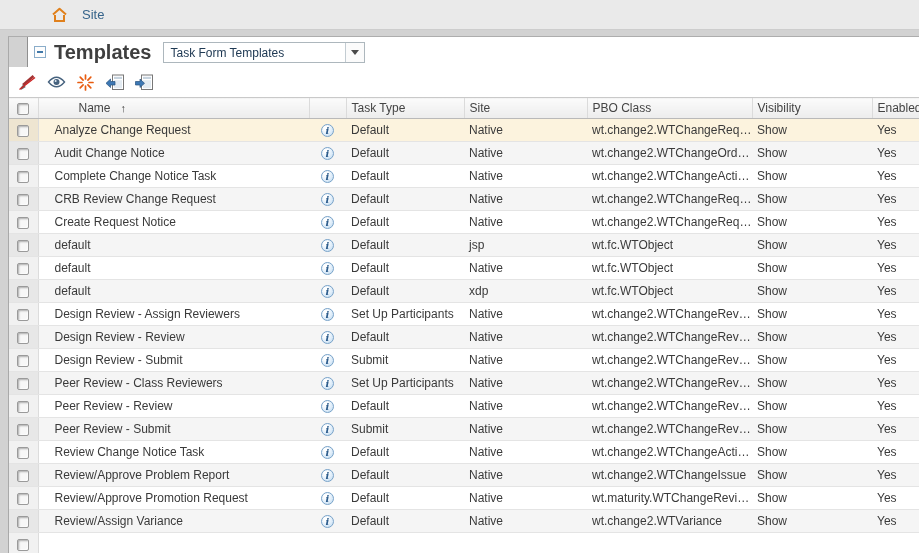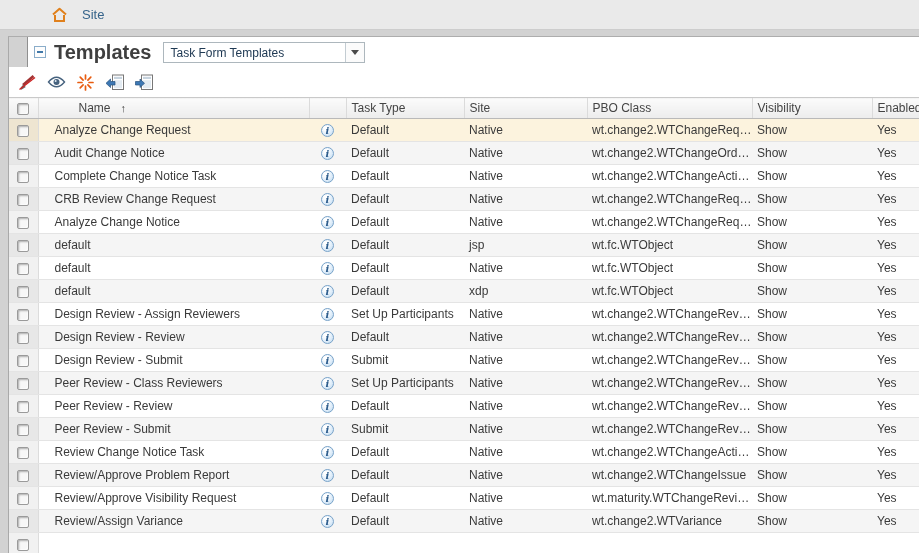--- a/index.html
+++ b/index.html
@@ -347,21 +347,21 @@
     <td>Native</td>
     <td>wt.change2.WTChangeRequ...</td>
     <td>Show</td>
     <td>Yes</td>
   </tr>
 
   <tr>
     <td class="cb-cell">
       <span class="cb"></span>
     </td>
-    <td class="name-cell">Analyze Change Notice</td>
+    <td class="name-cell">Create Request Notice</td>
     <td class="info-cell">
       <span class="info-icon">i</span>
     </td>
     <td>Default</td>
     <td>Native</td>
     <td>wt.change2.WTChangeRequ...</td>
     <td>Show</td>
     <td>Yes</td>
   </tr>
 
@@ -527,21 +527,21 @@
     <td>Native</td>
     <td>wt.change2.WTChangeIssue</td>
     <td>Show</td>
     <td>Yes</td>
   </tr>
 
   <tr>
     <td class="cb-cell">
       <span class="cb"></span>
     </td>
-    <td class="name-cell">Review/Approve Visibility Request</td>
+    <td class="name-cell">Review/Approve Promotion Request</td>
     <td class="info-cell">
       <span class="info-icon">i</span>
     </td>
     <td>Default</td>
     <td>Native</td>
     <td>wt.maturity.WTChangeReview</td>
     <td>Show</td>
     <td>Yes</td>
   </tr>
 

